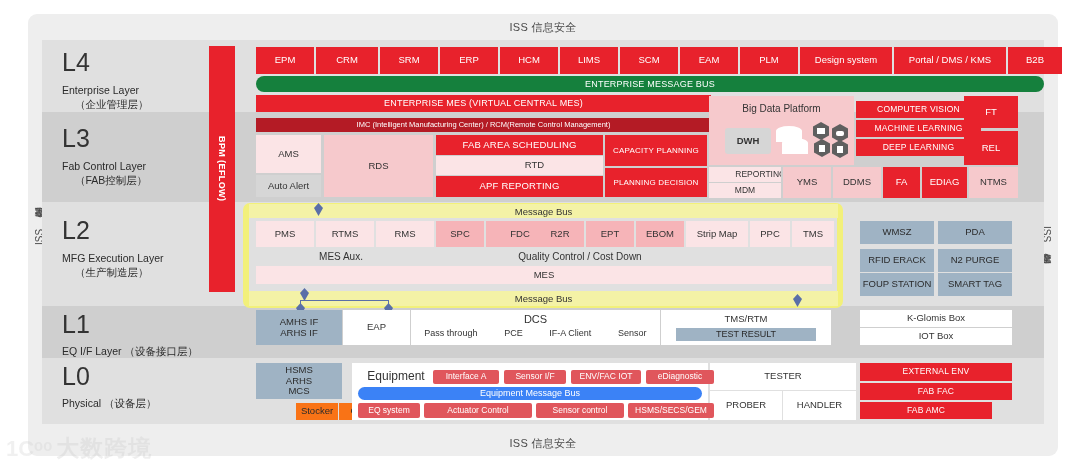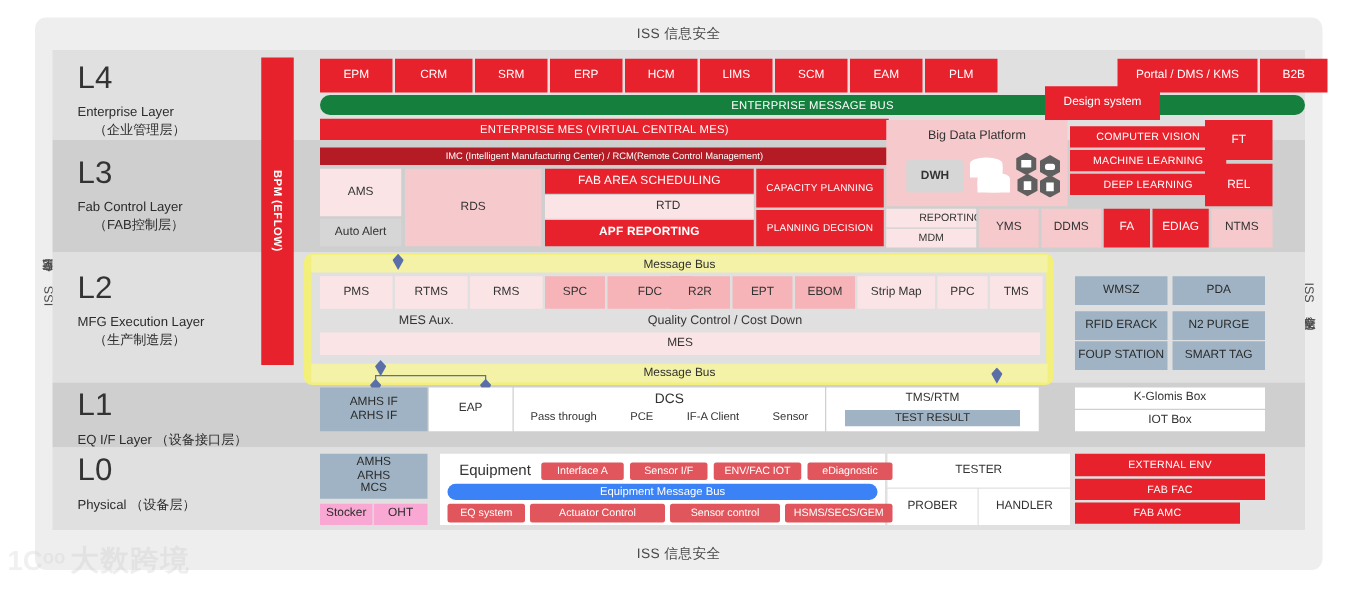--- a/index.html
+++ b/index.html
@@ -77,21 +77,21 @@
   }
   .red      { background: #e8222c; color: #fff; }
   .dkred    { background: #b41b25; color: #fff; }
   .midred   { background: #e0565c; color: #fff; }
   .pink     { background: #f6c9cc; color: #333; }
   .pink-lt  { background: #fbe4e6; color: #333; }
   .pink-md  { background: #f6b4b8; color: #333; }
   .white    { background: #ffffff; color: #333; }
   .grey     { background: #d6d6d6; color: #333; }
   .blue     { background: #9fb3c4; color: #2b2b2b; }
-  .blue-dk  { background: #f9a8d4; color: #2b2b2b; }
+  .blue-dk  { background: #f97316; color: #2b2b2b; margin-left: 40px; }
   .pillR    { background: #15803d; color: #fff; border-radius: 11px; }
   .pillM    { background: #3b82f6; color: #fff; border-radius: 9px; }
   .caps { letter-spacing: .2px; }
   .plain-label { position: absolute; font-size: 10px; color: #333;
     display:flex; align-items:center; justify-content:center; text-align:center; }
 
   
   .yellow-frame {
     position: absolute; left: 243px; top: 203px; width: 600px; height: 105px;
     border: 6px solid #f2f07a; border-radius: 7px; background: transparent;
@@ -171,21 +171,21 @@
   <div class="bx red caps" style="left:256px; top:95px; width:455px; height:17px; font-size:9px;">ENTERPRISE MES (VIRTUAL CENTRAL MES)</div>
 
   <div class="bx dkred" style="left:256px; top:118px; width:455px; height:14px; font-size:7.5px;">IMC (Intelligent Manufacturing Center) / RCM(Remote Control Management)</div>
 
   <div class="bx pink-lt" style="left:256px; top:135px; width:65px; height:38px;">AMS</div>
   <div class="bx grey" style="left:256px; top:175px; width:65px; height:22px;">Auto Alert</div>
   <div class="bx pink" style="left:324px; top:135px; width:109px; height:62px;">RDS</div>
 
   <div class="bx red caps" style="left:436px; top:135px; width:167px; height:20px;">FAB AREA SCHEDULING</div>
   <div class="bx pink-lt" style="left:436px; top:156px; width:167px; height:19px;padding-left:30px;">RTD</div>
-  <div class="bx red caps" style="left:436px; top:176px; width:167px; height:21px;font-weight:bold;">APF REPORTING</div>
+  <div class="bx red caps" style="left:436px; top:176px; width:167px; height:21px;">APF REPORTING</div>
 
   <div class="bx red caps" style="left:605px; top:135px; width:102px; height:31px; font-size:8px;">CAPACITY PLANNING</div>
   <div class="bx red caps" style="left:605px; top:168px; width:102px; height:29px; font-size:8px;">PLANNING DECISION</div>
 
   <div style="position:absolute; left:709px; top:96px; width:145px; height:69px; background:#f6c9cc;"></div>
   <div class="plain-label" style="left:709px; top:100px; width:145px; height:16px;">Big Data Platform</div>
   <div class="bx grey" style="left:725px; top:128px; width:46px; height:26px; border-radius:3px; font-weight:bold;">DWH</div>
 
   <div style="position:absolute;left:776px;top:126px;width:26px;height:16px;background:#fff;border-radius:50%/32%;"></div>
   <div style="position:absolute;left:776px;top:133px;width:26px;height:9px;background:#fff;"></div>
@@ -275,21 +275,21 @@
         <span>Sensor</span>
       </div>
   </div>
   <div class="bx white" style="left:661px; top:310px; width:170px; height:35px; display:block;">
     <div style="text-align:center; font-size:9.5px; padding-top:4px;">TMS/RTM</div>
     <div class="bx blue" style="position:relative; left:0; margin:3px auto 0; width:140px; height:13px; font-size:9px; display:flex;">TEST RESULT</div>
   </div>
   <div id="l1-side"></div>
 
   <div class="bx blue" style="left:256px; top:363px; width:86px; height:36px; flex-direction:column;">
-    <div>AMHS</div>
+    <div>HSMS</div>
     <div>ARHS</div>
     <div>MCS</div>
   </div>
   <div class="bx blue-dk" style="left:256px; top:403px; width:42px; height:17px;">Stocker</div>
   <div class="bx blue-dk" style="left:299px; top:403px; width:43px; height:17px;">OHT</div>
 
   <div class="bx white" style="left:352px; top:363px; width:356px; height:57px;"></div>
   <div class="plain-label" style="left:356px; top:367px; width:80px; height:18px; font-size:12px;">Equipment</div>
   <div id="l0-tags"></div>
   <div class="bx pillM" style="left:358px; top:387px; width:344px; height:13px; font-size:9px;">Equipment Message Bus</div>
@@ -309,21 +309,21 @@
 
 <div class="bx red" style="left: 256px; top: 47px; width: 58px; height: 27px;">EPM</div>
     <div class="bx red" style="left: 316px; top: 47px; width: 62px; height: 27px;">CRM</div>
     <div class="bx red" style="left: 380px; top: 47px; width: 58px; height: 27px;">SRM</div>
     <div class="bx red" style="left: 440px; top: 47px; width: 58px; height: 27px;">ERP</div>
     <div class="bx red" style="left: 500px; top: 47px; width: 58px; height: 27px;">HCM</div>
     <div class="bx red" style="left: 560px; top: 47px; width: 58px; height: 27px;">LIMS</div>
     <div class="bx red" style="left: 620px; top: 47px; width: 58px; height: 27px;">SCM</div>
     <div class="bx red" style="left: 680px; top: 47px; width: 58px; height: 27px;">EAM</div>
     <div class="bx red" style="left: 740px; top: 47px; width: 58px; height: 27px;">PLM</div>
-    <div class="bx red" style="left: 836px; top: 47px; width: 92px; height: 27px; margin-top: 22px;">Design system</div>
+    <div class="bx red" style="left: 800px; top: 47px; width: 92px; height: 27px;">Design system</div>
     <div class="bx red" style="left: 894px; top: 47px; width: 112px; height: 27px;">Portal / DMS / KMS</div>
     <div class="bx red" style="left: 1008px; top: 47px; width: 54px; height: 27px;">B2B</div>
     <div class="bx pink-lt" style="left: 256px; top: 221px; width: 58px; height: 26px;">PMS</div>
     <div class="bx pink-lt" style="left: 316px; top: 221px; width: 58px; height: 26px;">RTMS</div>
     <div class="bx pink-lt" style="left: 376px; top: 221px; width: 58px; height: 26px;">RMS</div>
     <div class="bx pink-md" style="left: 436px; top: 221px; width: 48px; height: 26px;">SPC</div>
     <div class="bx pink-md" style="left: 486px; top: 221px; width: 68px; height: 26px;">FDC</div>
     <div class="bx pink-md" style="left: 536px; top: 221px; width: 48px; height: 26px;">R2R</div>
     <div class="bx pink-md" style="left: 586px; top: 221px; width: 48px; height: 26px;">EPT</div>
     <div class="bx pink-md" style="left: 636px; top: 221px; width: 48px; height: 26px;">EBOM</div>

